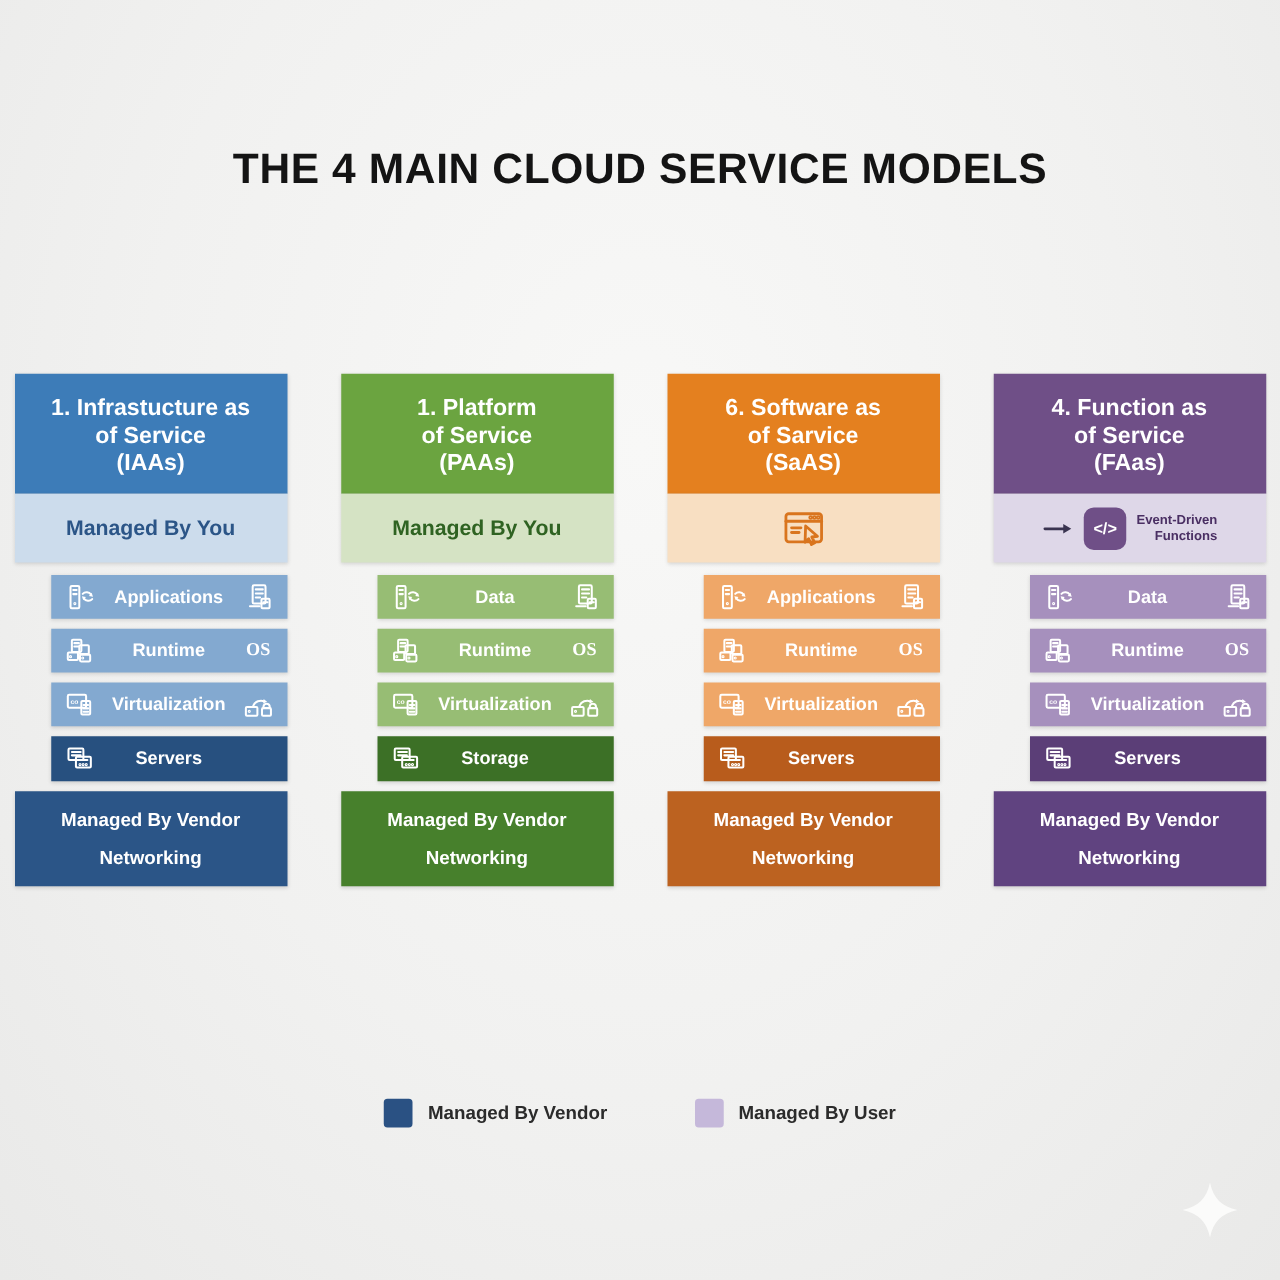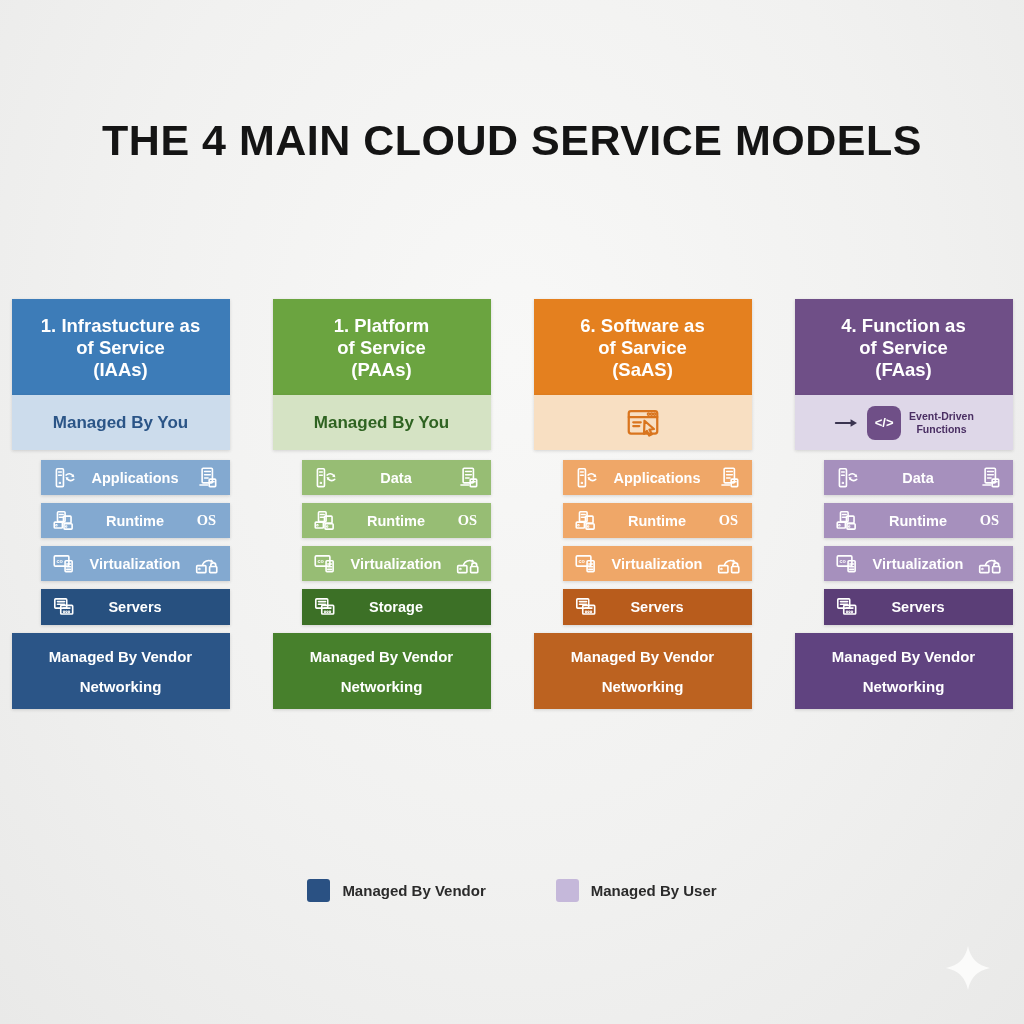--- a/index.html
+++ b/index.html
@@ -7,21 +7,21 @@
   body {
     font-family: "Liberation Sans", "DejaVu Sans", sans-serif;
     background: radial-gradient(ellipse at 50% 35%, #f8f8f7 0%, #f1f1f0 55%, #e9e9e8 100%);
     position: relative;
     overflow: hidden;
   }
   .page-title {
     position: absolute;
     top: 116px; left: 0; right: 0;
     text-align: center;
-    font-size: 43px;
+    font-size: 34px;
     font-weight: 800;
     letter-spacing: 0.5px;
     color: #141414;
   }
   .columns {
     position: absolute;
     top: 299px; left: 0; right: 0;
     display: flex;
     justify-content: center;
     gap: 43px;
@@ -83,21 +83,21 @@
     background: var(--header-bg);
     color: #ffffff;
     display: flex; align-items: center; justify-content: center;
     font-weight: 700; font-size: 13px;
     flex: 0 0 auto;
   }
   .event-text {
     font-size: 10.5px; line-height: 13px;
     font-weight: 700;
     color: var(--sub-text);
-    text-align: center;
+    text-align: right;
   }
   
   .legend {
     position: absolute;
     top: 879px; left: 0; right: 0;
     display: flex; justify-content: center; align-items: center;
     gap: 70px;
   }
   .legend-item { display: flex; align-items: center; gap: 12px; }
   .legend-swatch { width: 23px; height: 23px; border-radius: 3px; }

